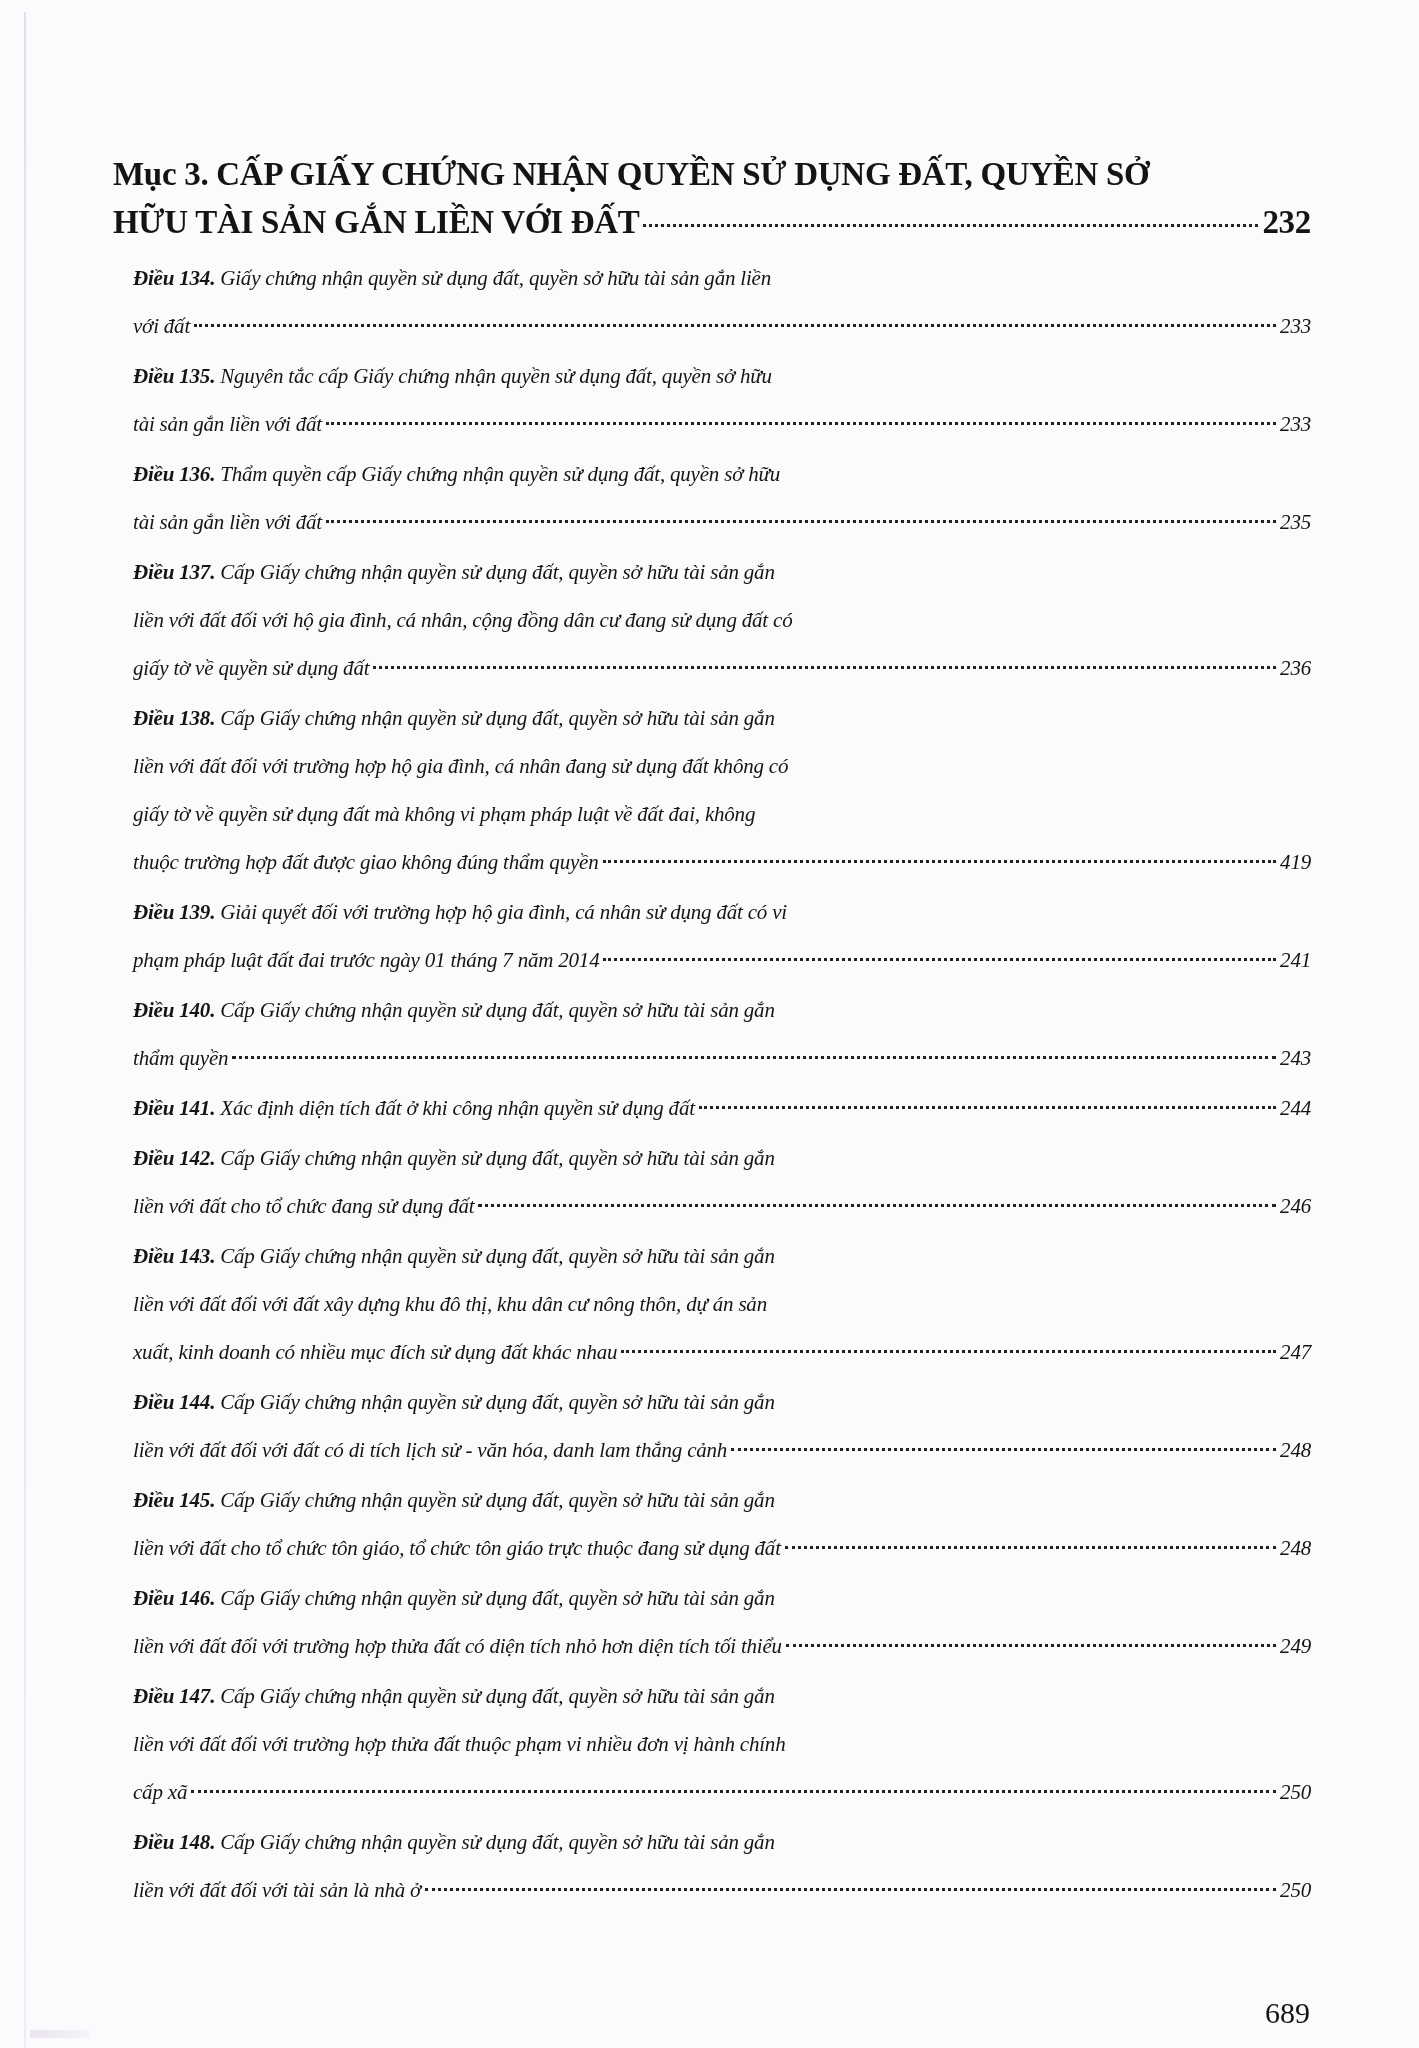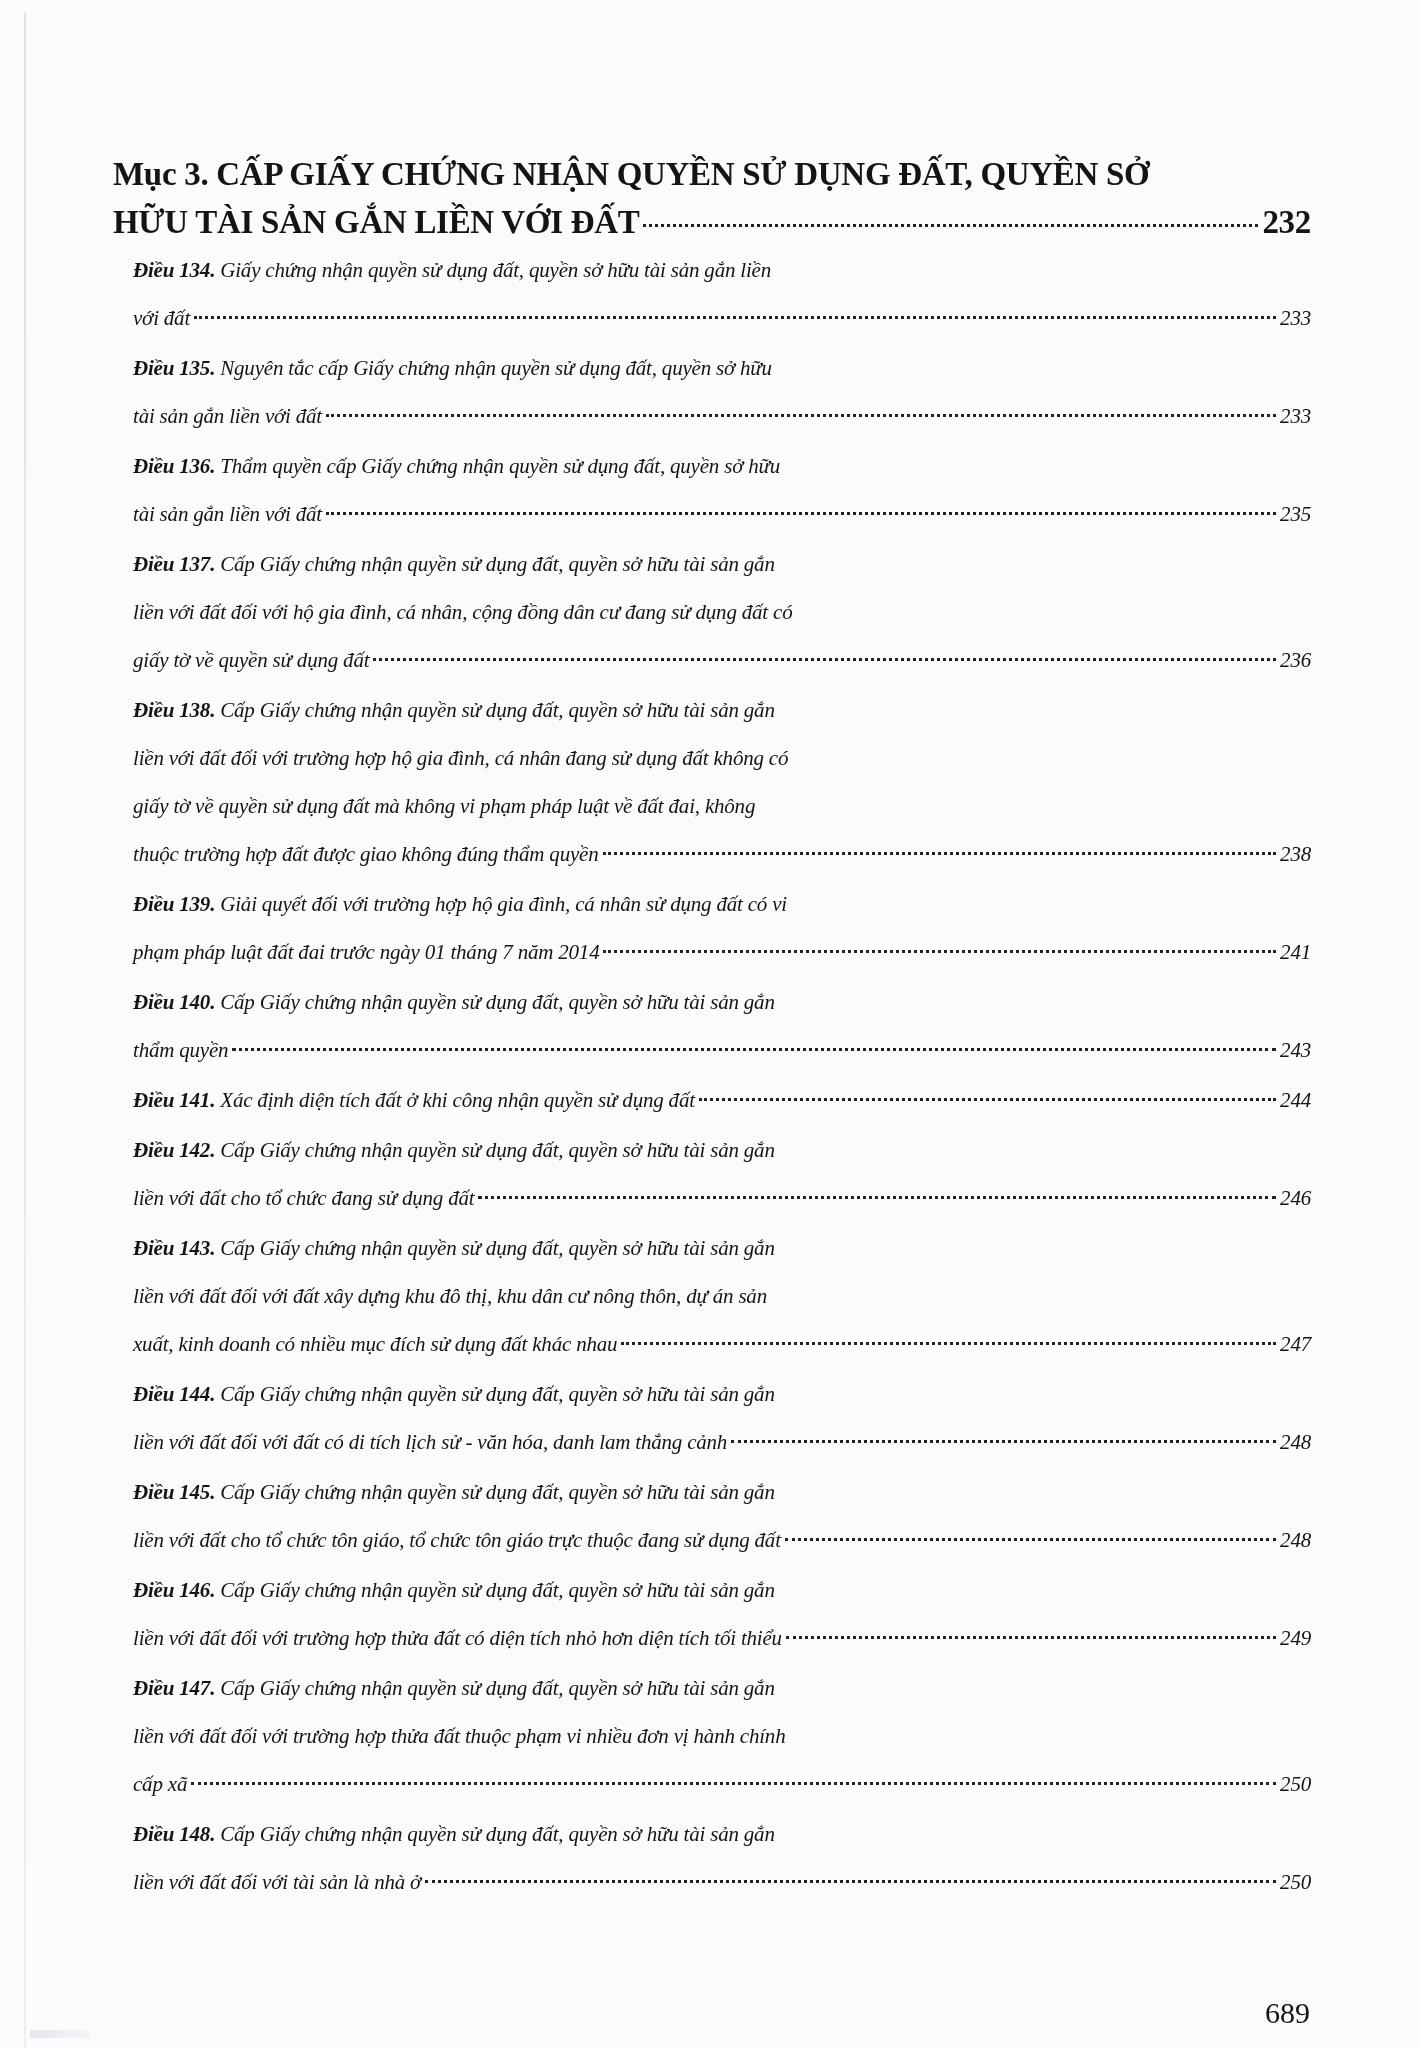--- a/index.html
+++ b/index.html
@@ -13,21 +13,21 @@
   .page-edge {
     position: absolute; left: 24px; top: 12px; bottom: 0; width: 2px;
     background: linear-gradient(to bottom, #e4e0ea, #efedf2);
   }
   .toc {
     position: absolute; left: 113px; top: 150px; width: 1198px;
   }
   .section-heading {
     font-weight: bold; font-size: 33px; line-height: 48px;
     letter-spacing: -0.3px;
-    margin-bottom: 0;
+    margin-bottom: 8px;
   }
   .entry {
     font-size: 21px; line-height: 48px; padding-left: 20px;
     margin-bottom: 2px;
     letter-spacing: -0.2px;
     font-style: italic;
   }
   .line { display: flex; align-items: baseline; white-space: nowrap; }
   .line .txt { flex: 0 0 auto; }
   .line .fill {
@@ -116,21 +116,21 @@
         </div>
         <div class="line">
           <span class="txt"><span>liền với đất đối với trường hợp hộ gia đình, cá nhân đang sử dụng đất không có</span></span>
         </div>
         <div class="line">
           <span class="txt"><span>giấy tờ về quyền sử dụng đất mà không vi phạm pháp luật về đất đai, không</span></span>
         </div>
         <div class="line">
           <span class="txt"><span>thuộc trường hợp đất được giao không đúng thẩm quyền</span></span>
           <span class="fill"></span>
-          <span class="pg">238</span>
+          <span class="pg">419</span>
         </div>
       </div>
       <div class="entry">
         <div class="line">
           <span class="txt"><span class="lbl">Điều 139.</span> <span>Giải quyết đối với trường hợp hộ gia đình, cá nhân sử dụng đất có vi</span></span>
         </div>
         <div class="line">
           <span class="txt"><span>phạm pháp luật đất đai trước ngày 01 tháng 7 năm 2014</span></span>
           <span class="fill"></span>
           <span class="pg">241</span>

